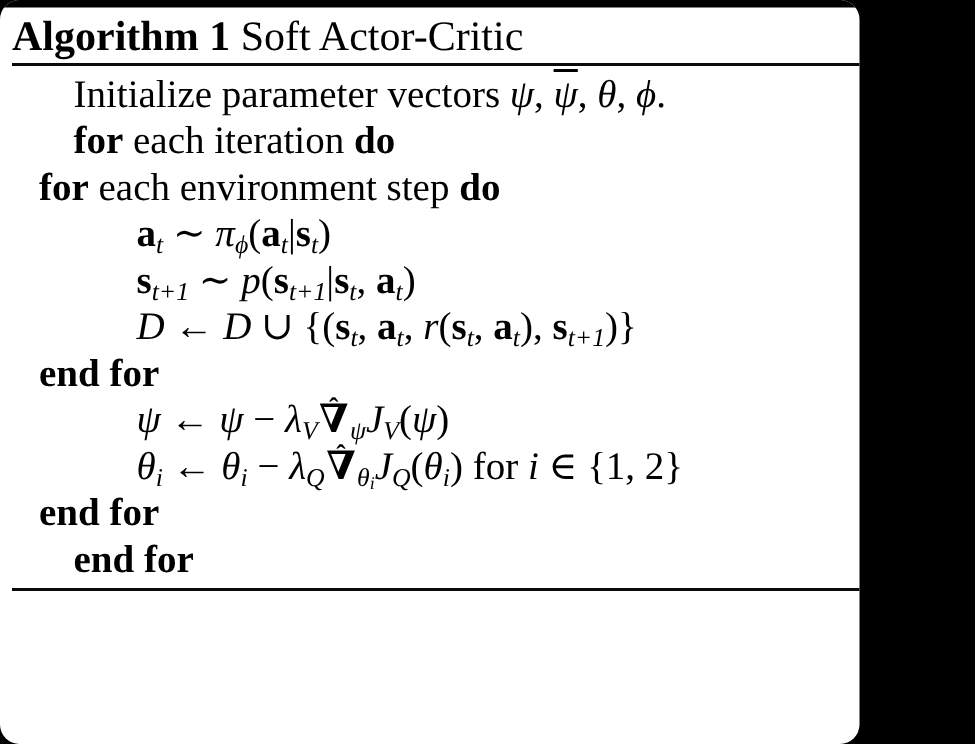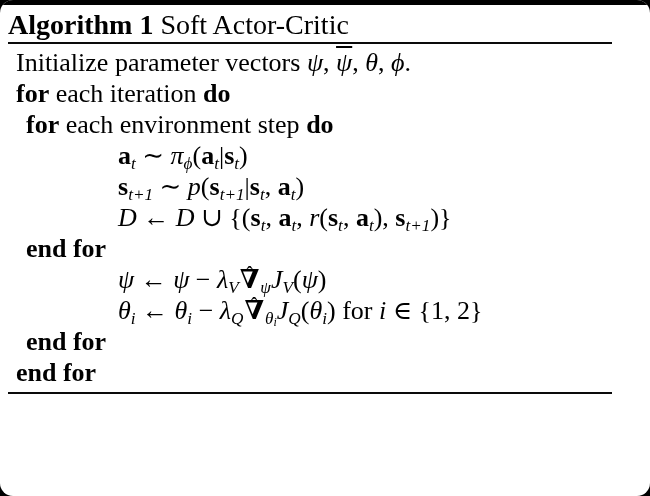--- a/index.html
+++ b/index.html
@@ -1,18 +1,18 @@
 <!DOCTYPE html>
 <html><head>
 <meta charset="utf-8">
 <style>
   html, body { margin: 0; padding: 0; background: #000; }
   .page {
     position: relative;
-    width: 650px;
+    width: 573px;
     height: 496px;
     background: #fff;
     border-radius: 13px;
     overflow: hidden;
     color: #000;
     font-family: "Liberation Serif", "DejaVu Serif", serif;
     box-sizing: border-box;
   }
   .rule-thick {
     height: 5px;
@@ -32,23 +32,23 @@
     margin-left: 8px;
     background: #0a0a0a;
   }
   .algo-body { padding-top: 3px; }
   .line {
     font-size: 26px;
     line-height: 31px;
     height: 31px;
     white-space: nowrap;
   }
-  .ind1 { padding-left: 16px; }
+  .ind1 { padding-left: 49px; }
   .ind2 { padding-left: 26px; }
-  .ind3 { padding-left: 91px; margin-left: 27px; }
+  .ind3 { padding-left: 91px; }
   .rm { font-style: normal; font-weight: normal; }
   .bf { font-weight: bold; }
   .it { font-style: italic; }
   .mbf { font-weight: bold; font-style: normal; }
   .cal { font-style: italic; }
   .sub  { font-size: 66%; vertical-align: -0.28em; }
   .sub2 { font-size: 46%; vertical-align: -0.60em; }
   .hat {
     position: relative;
     display: inline-block;

